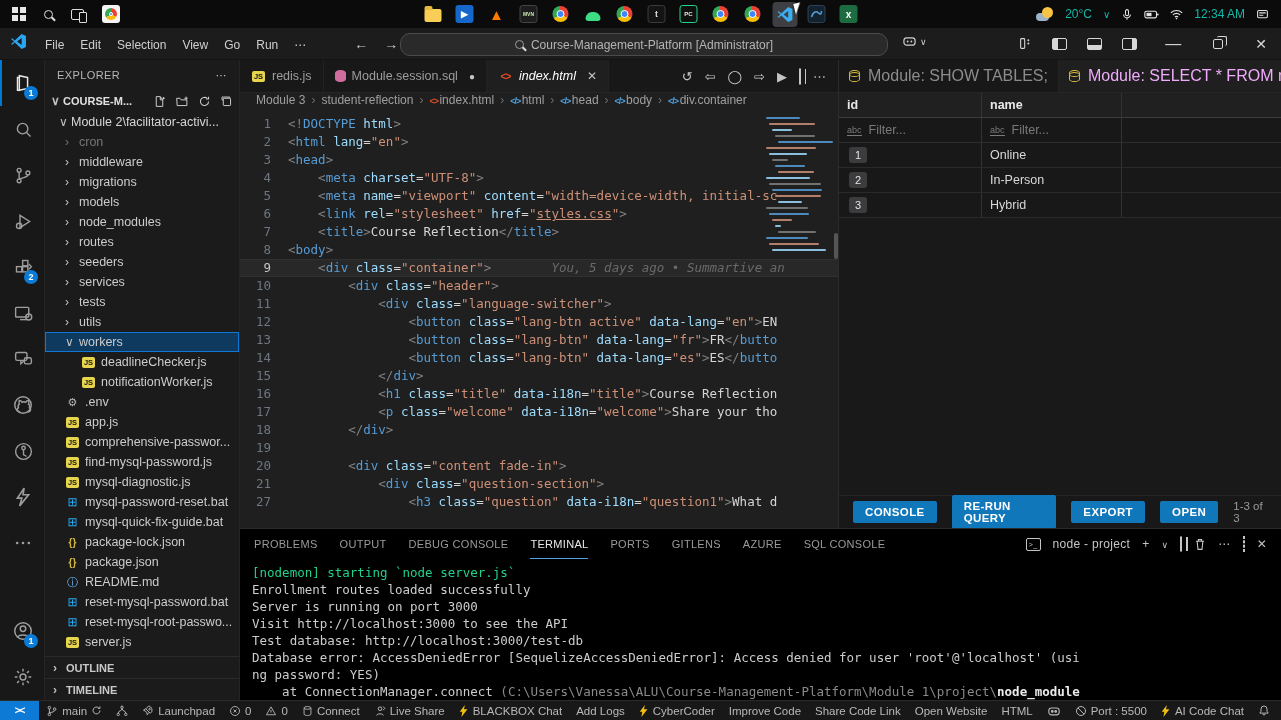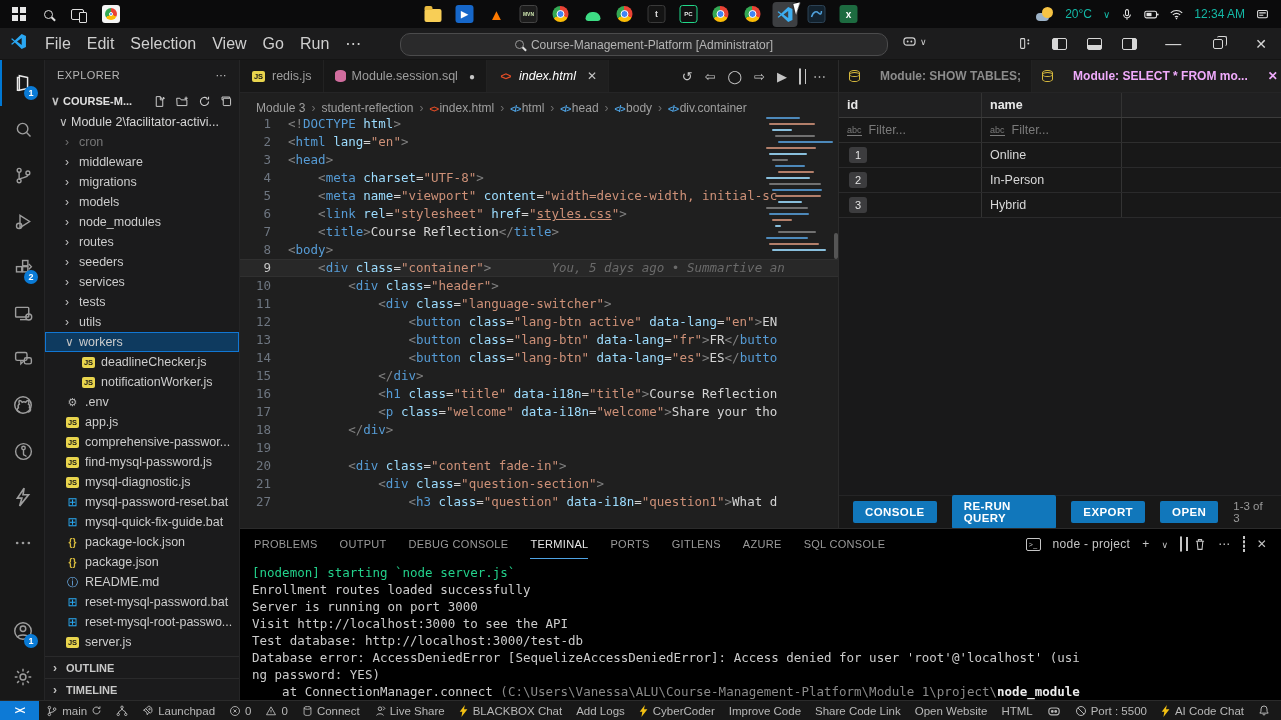--- a/index.html
+++ b/index.html
@@ -26,21 +26,21 @@
   .ic-folder { width:17px; height:13px; background:#f8ce56; border-radius:2px; position:relative; margin-top:3px; }
   .ic-folder:before { content:""; position:absolute; top:-3px; left:0; width:8px; height:4px; background:#e8b93e; border-radius:2px 2px 0 0; }
   .cursor-arrow { position:absolute; top:1px; right:-4px; width:0; height:0; border-left:7px solid #fff; border-bottom:11px solid transparent; transform:rotate(-14deg); filter:drop-shadow(0 0 1px #000); }
   .tray-weather { width:18px; height:14px; position:relative; }
   .tray-weather .moon { position:absolute; left:6px; top:0; width:11px; height:11px; border-radius:50%; background:#f6c344; }
   .tray-weather .cloud { position:absolute; left:0; bottom:0; width:13px; height:8px; border-radius:5px; background:#9db3c8; }
 
   
   .titlebar { height:32px; background:#1c1c1d; display:flex; align-items:center; position:relative; border-bottom:1px solid #141414; }
   .vsc-logo { margin:0 10px 0 10px; }
-  .menu-item { font-size:16px; color:#cfcfcf; padding:3px 8px; border-radius:4px; }
+  .menu-item { font-size:12px; color:#cfcfcf; padding:3px 8px; border-radius:4px; }
   .nav-arrows { display:flex; gap:16px; margin-left:40px; color:#cfcfcf; font-size:14px; }
   .search-box { position:absolute; left:400px; top:5px; width:488px; height:23px; background:#2a2a2b; border:1px solid #4b4b4c;
                 border-radius:10px; color:#b4b4b4; font-size:12px; display:flex; align-items:center; justify-content:center; gap:7px; }
   .copilot { position:absolute; left:902px; top:7px; display:flex; align-items:center; gap:3px; color:#cfcfcf; }
   .tb-right { margin-left:auto; display:flex; align-items:center; gap:20px; padding-right:14px; color:#d7d7d7; }
   .lay { width:15px; height:12px; border:1.4px solid #d7d7d7; border-radius:2px; position:relative; }
   .lay.l:after { content:""; position:absolute; left:0; top:0; bottom:0; width:5px; background:#d7d7d7; }
   .lay.b:after { content:""; position:absolute; left:0; right:0; bottom:0; height:4px; background:#d7d7d7; }
   .lay.r:after { content:""; position:absolute; right:0; top:0; bottom:0; width:4px; background:#d7d7d7; }
   .restore { width:10px; height:10px; border:1.2px solid #d7d7d7; border-radius:2px; position:relative; }
@@ -86,42 +86,42 @@
   .editor-group { width:598px; display:flex; flex-direction:column; background:#1f1f1f; min-width:0; }
   .tabbar { height:33px; background:#181818; display:flex; align-items:stretch; border-bottom:1px solid #252526; }
   .tab { display:flex; align-items:center; gap:6px; padding:0 11px; font-size:12.5px; color:#9d9d9d; border-right:1px solid #222; }
   .tab.active { background:#1f1f1f; color:#fff; }
   .tab.italic .tlabel { font-style:italic; }
   .tab .close { margin-left:5px; font-size:12px; color:#c5c5c5; }
   .tab .mod { margin-left:5px; font-size:10px; color:#c5c5c5; }
   .tab-actions { margin-left:auto; display:flex; align-items:center; gap:12px; padding-right:12px; color:#c5c5c5; font-size:13px; }
   .splitbox { width:12px; height:11px; border:1.3px solid #c5c5c5; border-radius:2px; position:relative; }
   .splitbox:after { content:""; position:absolute; left:5px; top:0; bottom:0; width:1.3px; background:#c5c5c5; }
-  .breadcrumb { height:22px; display:flex; align-items:flex-end; gap:6px; padding-left:16px; font-size:12px; color:#9f9f9f; background:#1f1f1f; white-space:nowrap; overflow:hidden; }
+  .breadcrumb { height:22px; display:flex; align-items:flex-start; gap:6px; padding-left:16px; font-size:12px; color:#9f9f9f; background:#1f1f1f; white-space:nowrap; overflow:hidden; }
   .bc-sep { color:#6e6e6e; }
   .bc-ic { font-size:9px; font-weight:bold; letter-spacing:-1px; }
   .bc-html { color:#e44d26; } .bc-sym { color:#4fa3e3; }
 
   .code-wrap { flex:1; position:relative; overflow:hidden; font-family:"DejaVu Sans Mono",monospace; font-size:12.5px; line-height:18px; }
   .code-line { display:flex; height:18px; }
   .code-line.active { background:rgba(255,255,255,.045); box-shadow:inset 0 1px 0 #303030, inset 0 -1px 0 #303030; }
   .ln { width:48px; text-align:right; padding-right:17px; color:#6e7681; flex-shrink:0; }
   .code-line.active .ln { color:#c6c6c6; }
   .lc { white-space:pre; }
   .tk-p{color:#808080}.tk-t{color:#569cd6}.tk-a{color:#9cdcfe}.tk-s{color:#ce9178}
   .tk-u{color:#ce9178;text-decoration:underline}.tk-x{color:#d4d4d4}
   .tk-g{color:#6a6a6a;font-style:italic}
   .minimap { position:absolute; right:12px; top:2px; width:60px; }
   .mm-bar { height:2px; margin-bottom:4px; border-radius:1px; opacity:.85; }
   .sash-handle { position:absolute; right:0; top:118px; width:4px; height:26px; background:#555; border-radius:2px; }
 
   
   .right-group { width:443px; background:#181818; border-left:1px solid #2b2b2b; display:flex; flex-direction:column; }
   .rg-tabs { height:33px; display:flex; align-items:stretch; border-bottom:1px solid #252526; }
-  .rg-tab { display:flex; align-items:center; gap:20px; padding:0 10px; font-size:12px; color:#8c8c8c; border-right:1px solid #222; white-space:nowrap;font-weight:bold; }
+  .rg-tab { display:flex; align-items:center; gap:8px; padding:0 10px; font-size:16px; color:#8c8c8c; border-right:1px solid #222; white-space:nowrap; }
   .rg-tab.active { background:#1f1f1f; color:#f0abfc; }
   .rg-more { margin-left:auto; display:flex; align-items:center; color:#c5c5c5; padding-right:10px; }
   .t-head,.t-filter,.t-row { display:flex; align-items:stretch; font-size:12.5px; }
   .t-head { height:25px; background:#202021; font-weight:bold; color:#e8e8e8; border-bottom:1px solid #3c3c3c; }
   .t-filter { height:25px; color:#7a7a7a; border-bottom:1px solid #2e2e2e; }
   .t-row { height:25px; border-bottom:1px solid #2a2a2b; color:#d8d8d8; }
   .cell { display:flex; align-items:center; padding-left:8px; border-right:1px solid #333; }
   .c-id { width:143px; } .c-name { width:140px; } .c-rest { flex:1; border-right:none; }
   .id-chip { background:#3c3c3e; border-radius:3px; padding:0 6px; font-size:11px; height:16px; line-height:16px; color:#e3e3e3; margin-left:2px; }
   .flt-ic { font-size:9px; border-bottom:1px solid #7a7a7a; margin-right:7px; letter-spacing:0; }

